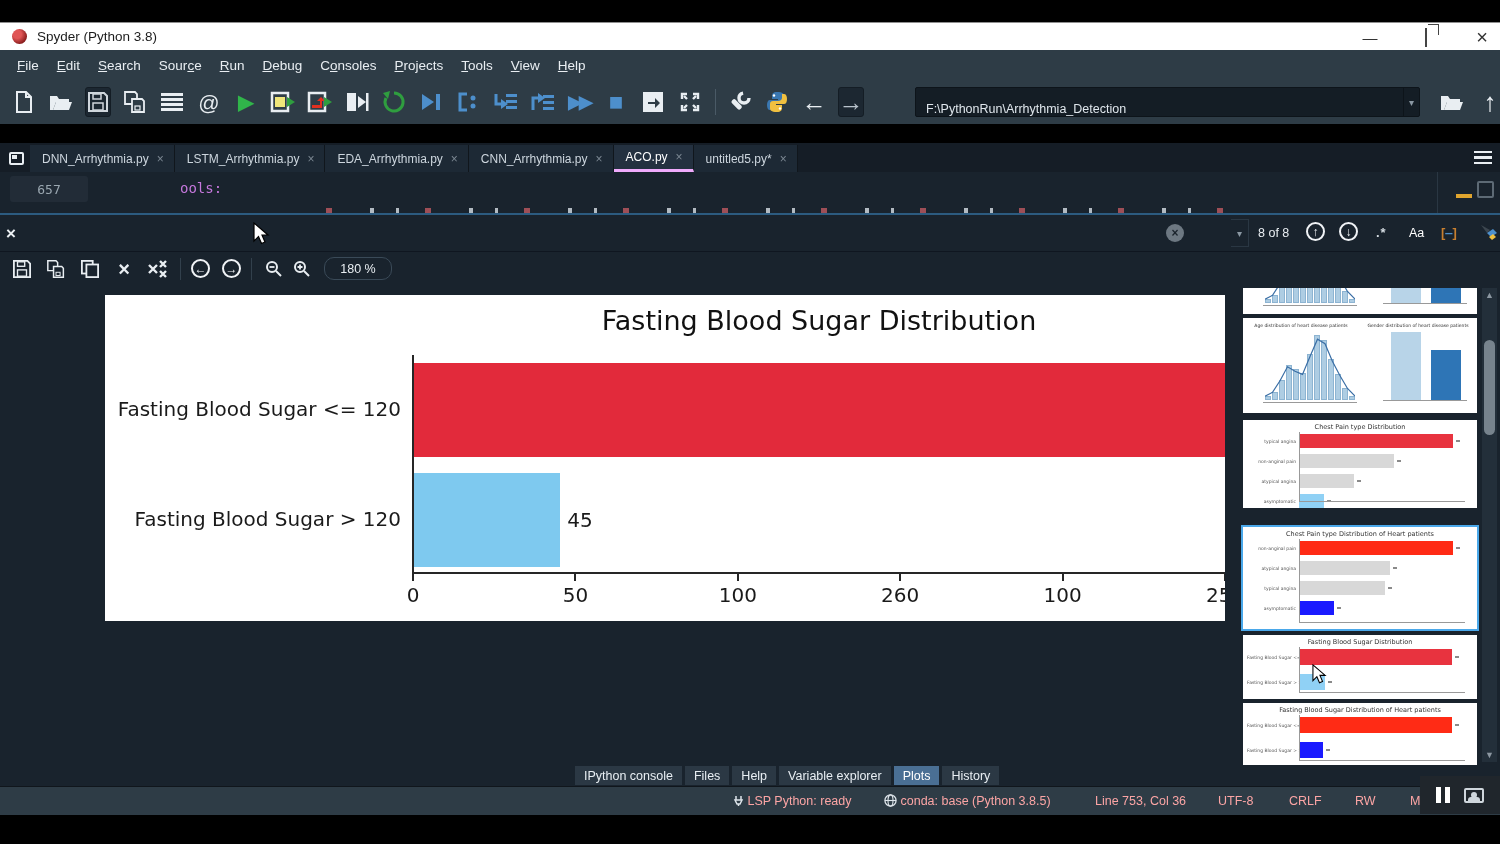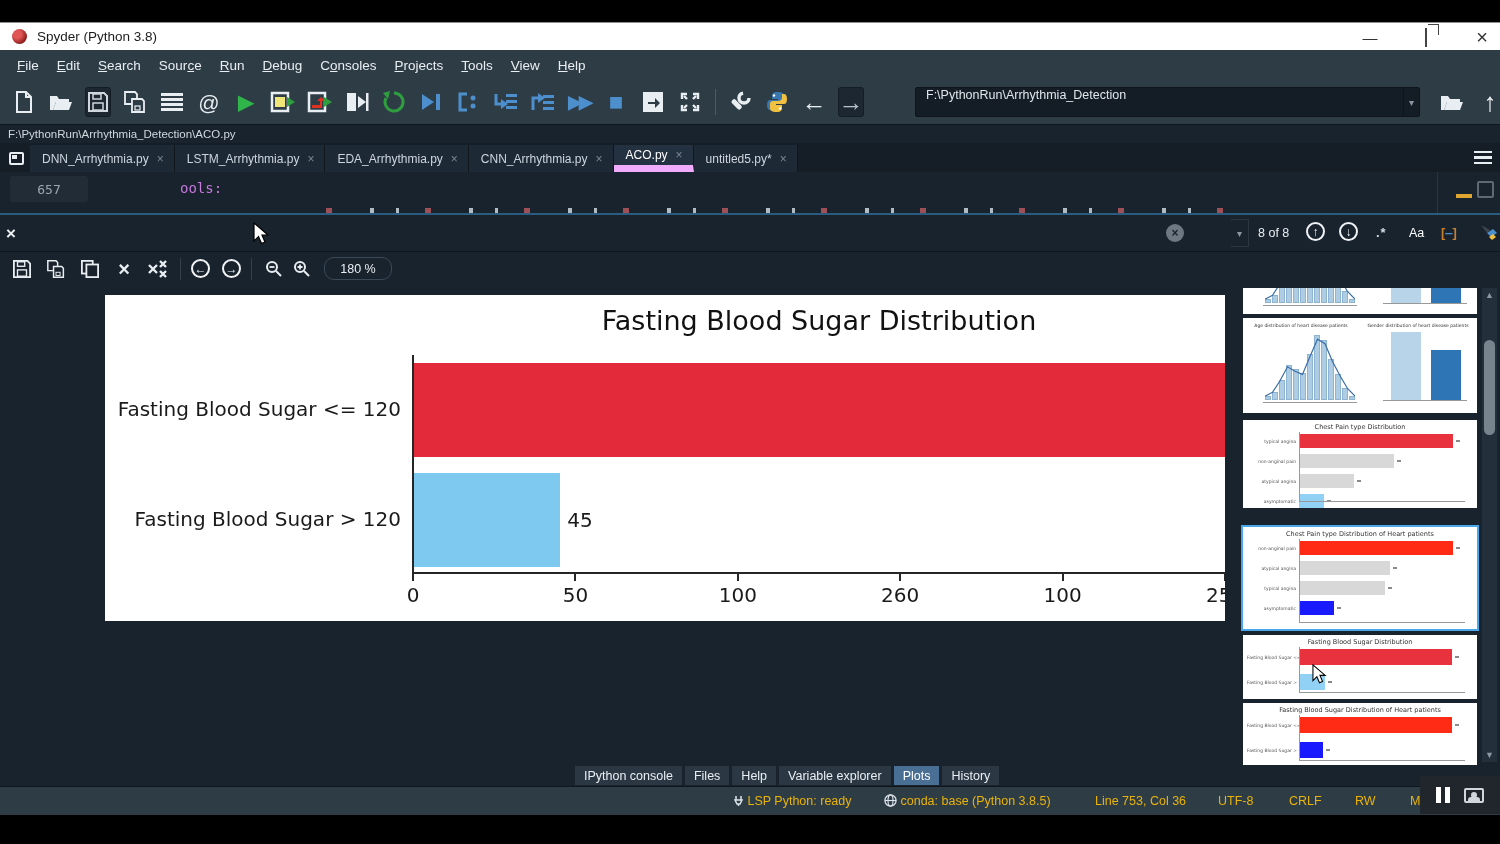--- a/index.html
+++ b/index.html
@@ -29,42 +29,42 @@
   #toolbar { position:absolute; left:0; top:80px; width:1500px; height:44px; background:#2e3c46;
              display:flex; align-items:center; }
   .ticon { width:26px; height:30px; display:flex; align-items:center; justify-content:center;
            margin-left:11px; flex:none; }
   .ticon.pressed { background:#1c2731; border:1px solid #141d25; border-radius:3px; }
   .tsep { width:1px; height:26px; background:#4a5a66; margin-left:12px; flex:none; }
   .glyph { color:#e9eef2; font-size:17px; line-height:1; }
   .glyph.green { color:#30b54a; font-weight:bold; font-size:20px; }
   .glyph.blue  { color:#4d8fcc; font-weight:bold; letter-spacing:-3px; }
   #path-combo { position:absolute; left:915px; top:7px; width:505px; height:30px; background:#141d25;
-                border:1px solid #0d141a; border-radius:2px; display:flex; align-items:flex-start; }
+                border:1px solid #0d141a; border-radius:2px; display:flex; align-items:flex-end; }
   #path-input { flex:1; background:transparent; border:none; outline:none; color:#dfe6ec;
                 font-size:12.5px; padding-left:10px; font-family:"Liberation Sans",sans-serif; }
   #path-drop { width:16px; height:28px; color:#8a97a2; font-size:10px; display:flex; align-items:center;
                justify-content:center; border-left:1px solid #0d141a; }
   #tb-open-dir { position:absolute; left:1428px; top:7px; }
   #tb-up { position:absolute; left:1466px; top:7px; }
 
   
   #breadcrumb-bar { position:absolute; left:0; top:124px; width:1500px; height:19px; background:#19232d;
                     border-top:1px solid #10161c; display:flex; align-items:center; }
   #breadcrumb { color:#cfd8df; font-size:11.5px; padding-left:8px; }
 
   
   #tabbar { position:absolute; left:0; top:143px; width:1500px; height:29px; background:#151d26;
             display:flex; align-items:flex-end; }
   #browse-tabs { width:24px; height:24px; margin:0 2px 2px 4px; display:flex; align-items:center; justify-content:center; }
   #browse-tabs .sq { width:15px; height:13px; border:2px solid #e9eef2; border-radius:2px; position:relative; }
   #browse-tabs .sq::before { content:""; position:absolute; left:1px; top:1px; width:5px; height:4px; background:#e9eef2; }
   .etab { height:27px; display:flex; align-items:center; gap:8px; padding:0 10px 0 12px;
           background:#1d2935; border-right:1px solid #10161c; color:#cdd6de; font-size:12px; }
-  .etab.active { background:#243140; color:#fff; border-bottom:7px solid #f0abfc; }
+  .etab.active { background:#243140; color:#fff; border-bottom:3px solid #f0abfc; }
   .etab .close { color:#7c8893; font-size:12px; }
   .bar-hamburger { position:absolute; right:8px; width:18px; height:13px;
                    border-top:2.5px solid #e9eef2; border-bottom:2.5px solid #e9eef2; }
   .bar-hamburger::before { content:""; display:block; margin-top:3px; height:2.5px; background:#e9eef2; }
   #tabbar .bar-hamburger { top:8px; }
 
   
   #editor { position:absolute; left:0; top:172px; width:1500px; height:43px; background:#19232d;
             border-bottom:2px solid #2c5b80; overflow:hidden; }
   #gutter-box { position:absolute; left:10px; top:4px; width:78px; height:26px; background:#222c37;
@@ -149,21 +149,21 @@
 
   
   #bottom-tabs { position:absolute; left:0; top:765px; width:1500px; height:21px; background:#19232d;
                  display:flex; align-items:center; padding-left:575px; gap:3px; }
   .btab { height:19px; padding:0 9px; background:#2b3844; color:#e8eef3; font-size:12.5px;
           display:flex; align-items:center; }
   .btab.active { background:#4a6f94; color:#fff; }
 
   
   #statusbar { position:absolute; left:0; top:786px; width:1500px; height:29px; background:#2e3c46;
-               border-top:1px solid #10161c; color:#eab308; font-size:12.5px; }
+               border-top:1px solid #10161c; color:#fca5a5; font-size:12.5px; }
   .sb-item { position:absolute; top:7px; white-space:nowrap; }
   #rec-overlay { position:absolute; left:1420px; top:-11px; width:80px; height:38px; background:#20262c;
                  display:flex; align-items:center; justify-content:center; gap:14px; }
   .pause-icon { width:14px; height:16px; border-left:5px solid #fff; border-right:5px solid #fff; }
   .pic-icon { width:20px; height:15px; border:2px solid #cfd6dc; border-radius:2px; position:relative; }
   .pic-icon::before { content:""; position:absolute; left:5px; top:2px; width:6px; height:6px;
                       border-radius:50%; background:#cfd6dc; }
   .pic-icon::after { content:""; position:absolute; left:2px; top:7px; width:12px; height:4px;
                      border-radius:3px 3px 0 0; background:#cfd6dc; }
 
@@ -354,23 +354,20 @@
       <svg width="26" height="20" viewBox="0 0 24 20">
           <path d="M1 4h7l2 3h10v3H7L4 18H1z" fill="#e9eef2"></path>
           <path d="M7 10h16l-3 8H4z" fill="#e9eef2"></path>
         </svg>
     </div>
     <div class="ticon" id="tb-up">
         <span class="glyph" style="font-size:26px;font-weight:bold">↑</span>
       </div>
   </div>
 
-  <div id="breadcrumb-bar">
-    <div id="breadcrumb">F:\PythonRun\Arrhythmia_Detection\ACO.py</div>
-  </div>
 
   <div id="tabbar">
     <div id="browse-tabs">
         <div class="sq"></div>
       </div>
     <div id="etabs" style="display:flex">
         <div class="etab">
           <span>DNN_Arrhythmia.py</span>
           <span class="close">×</span>
         </div>

